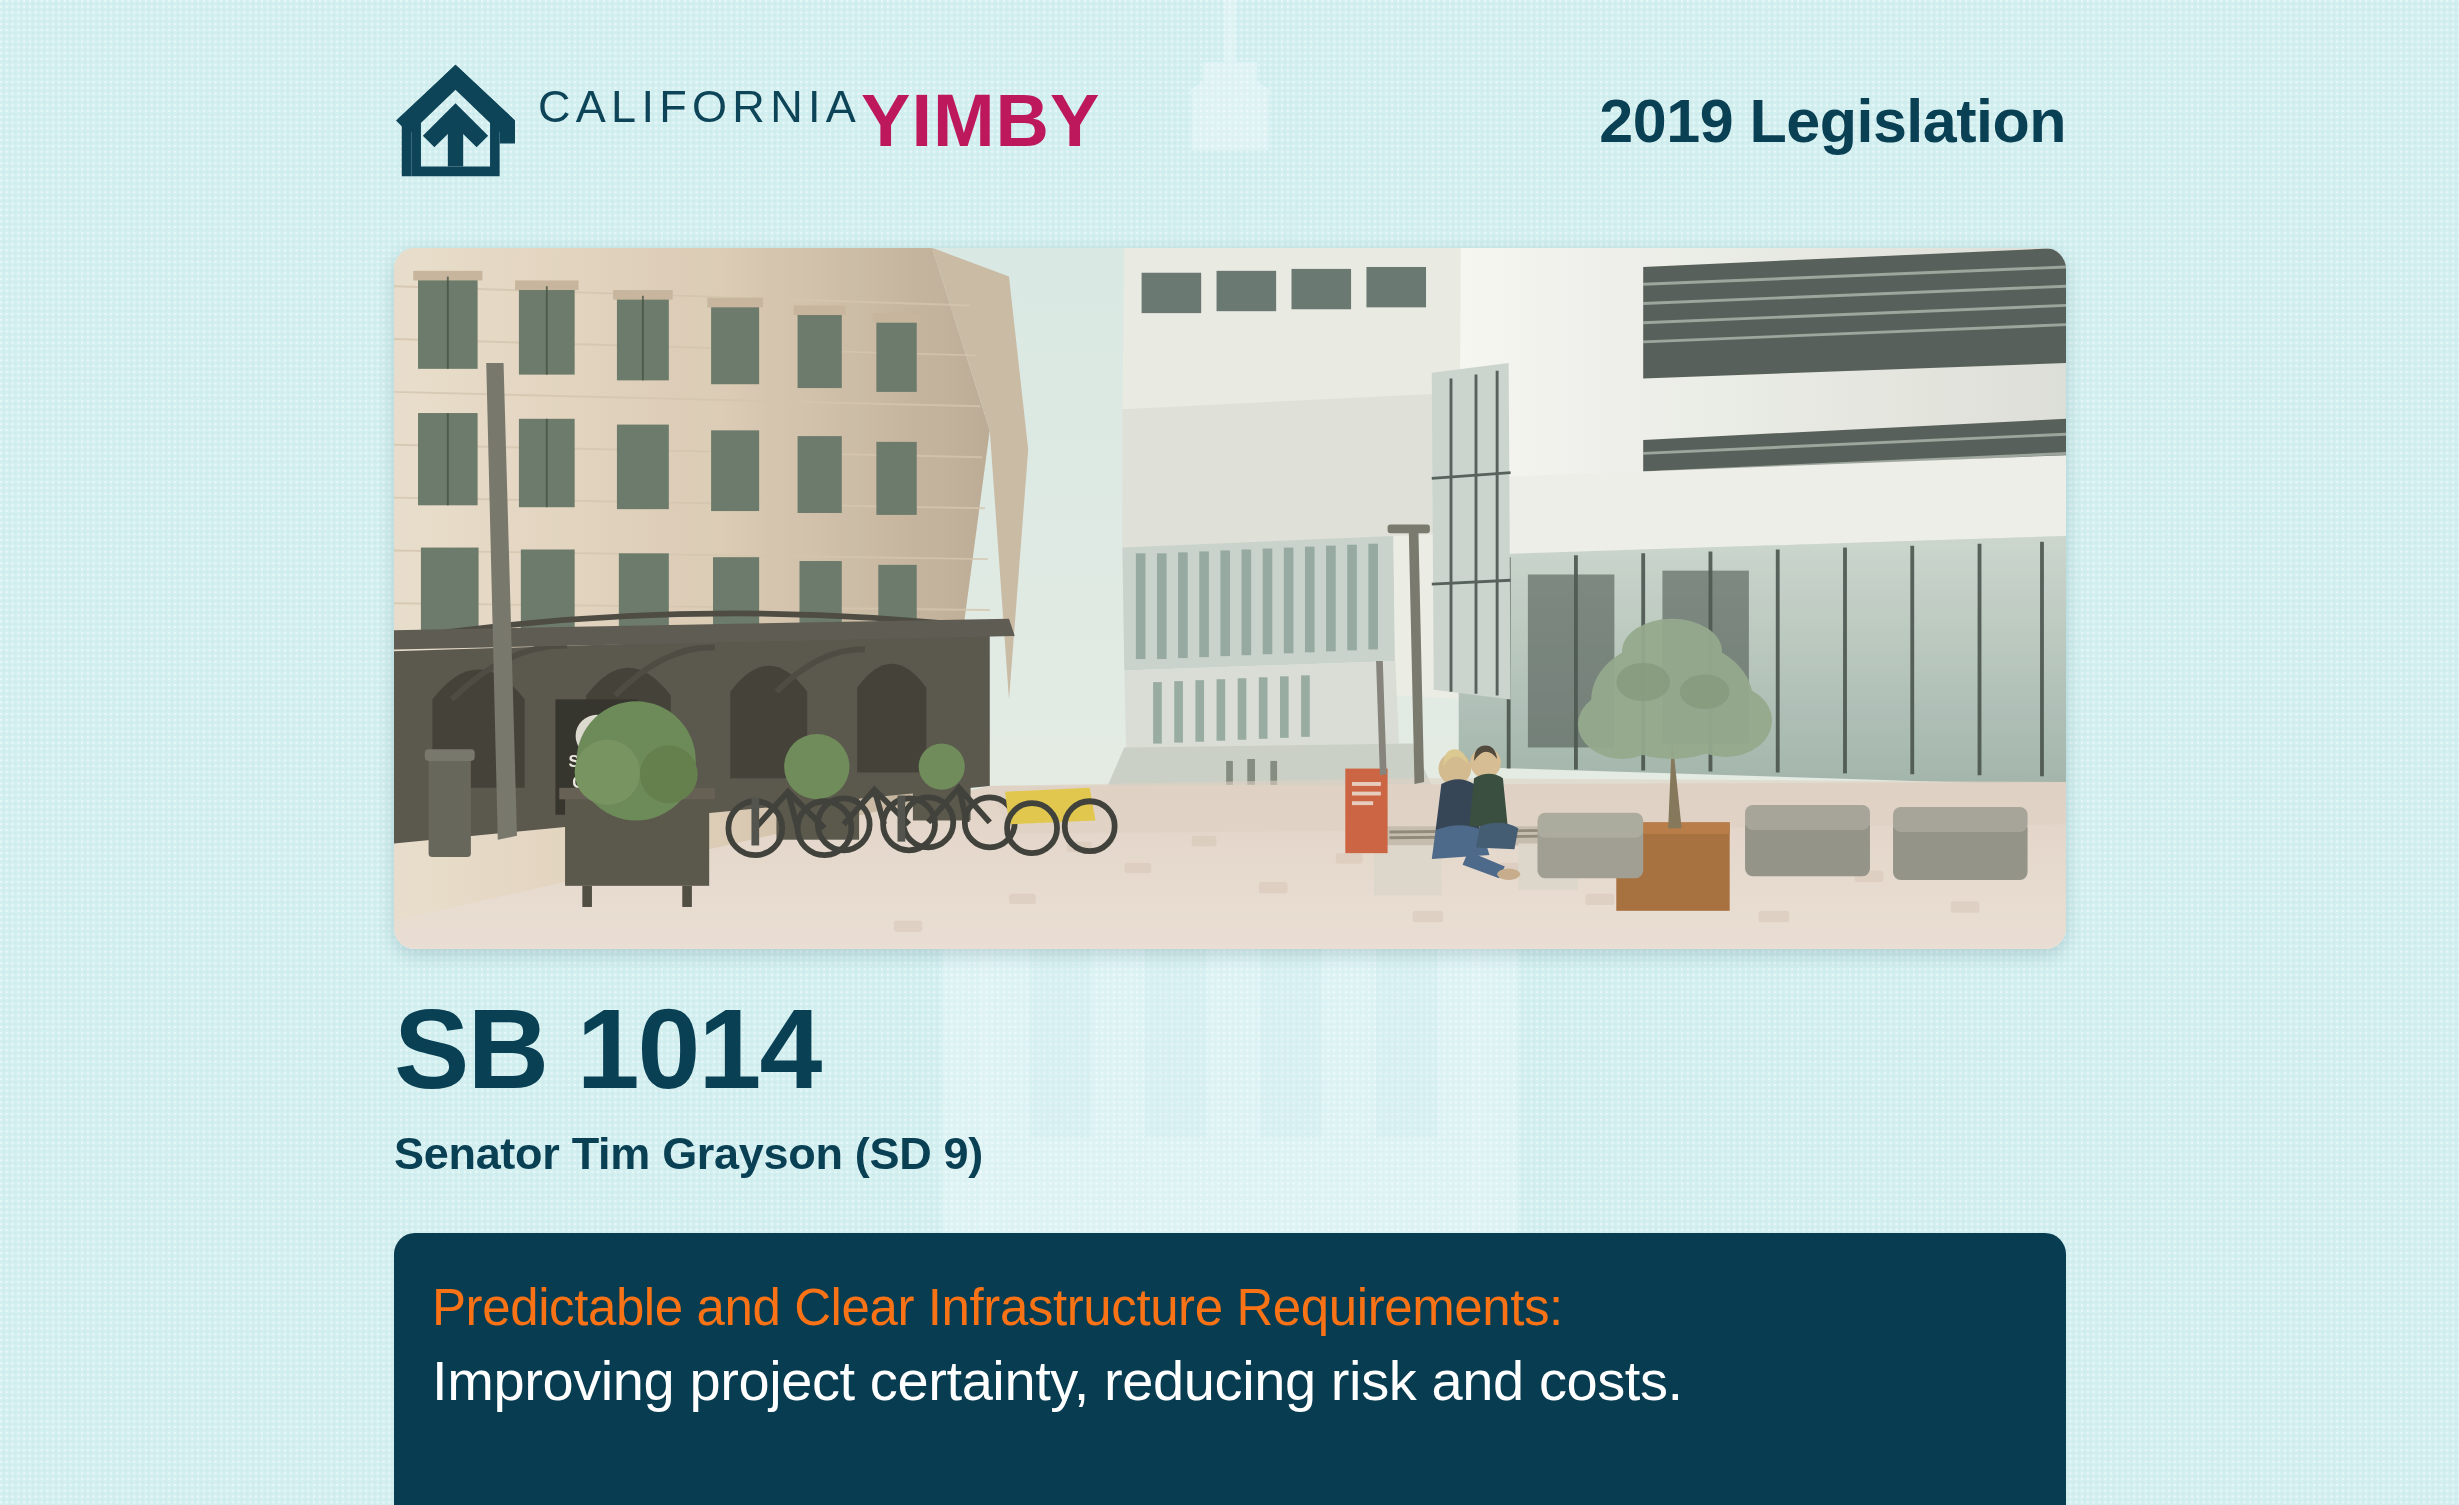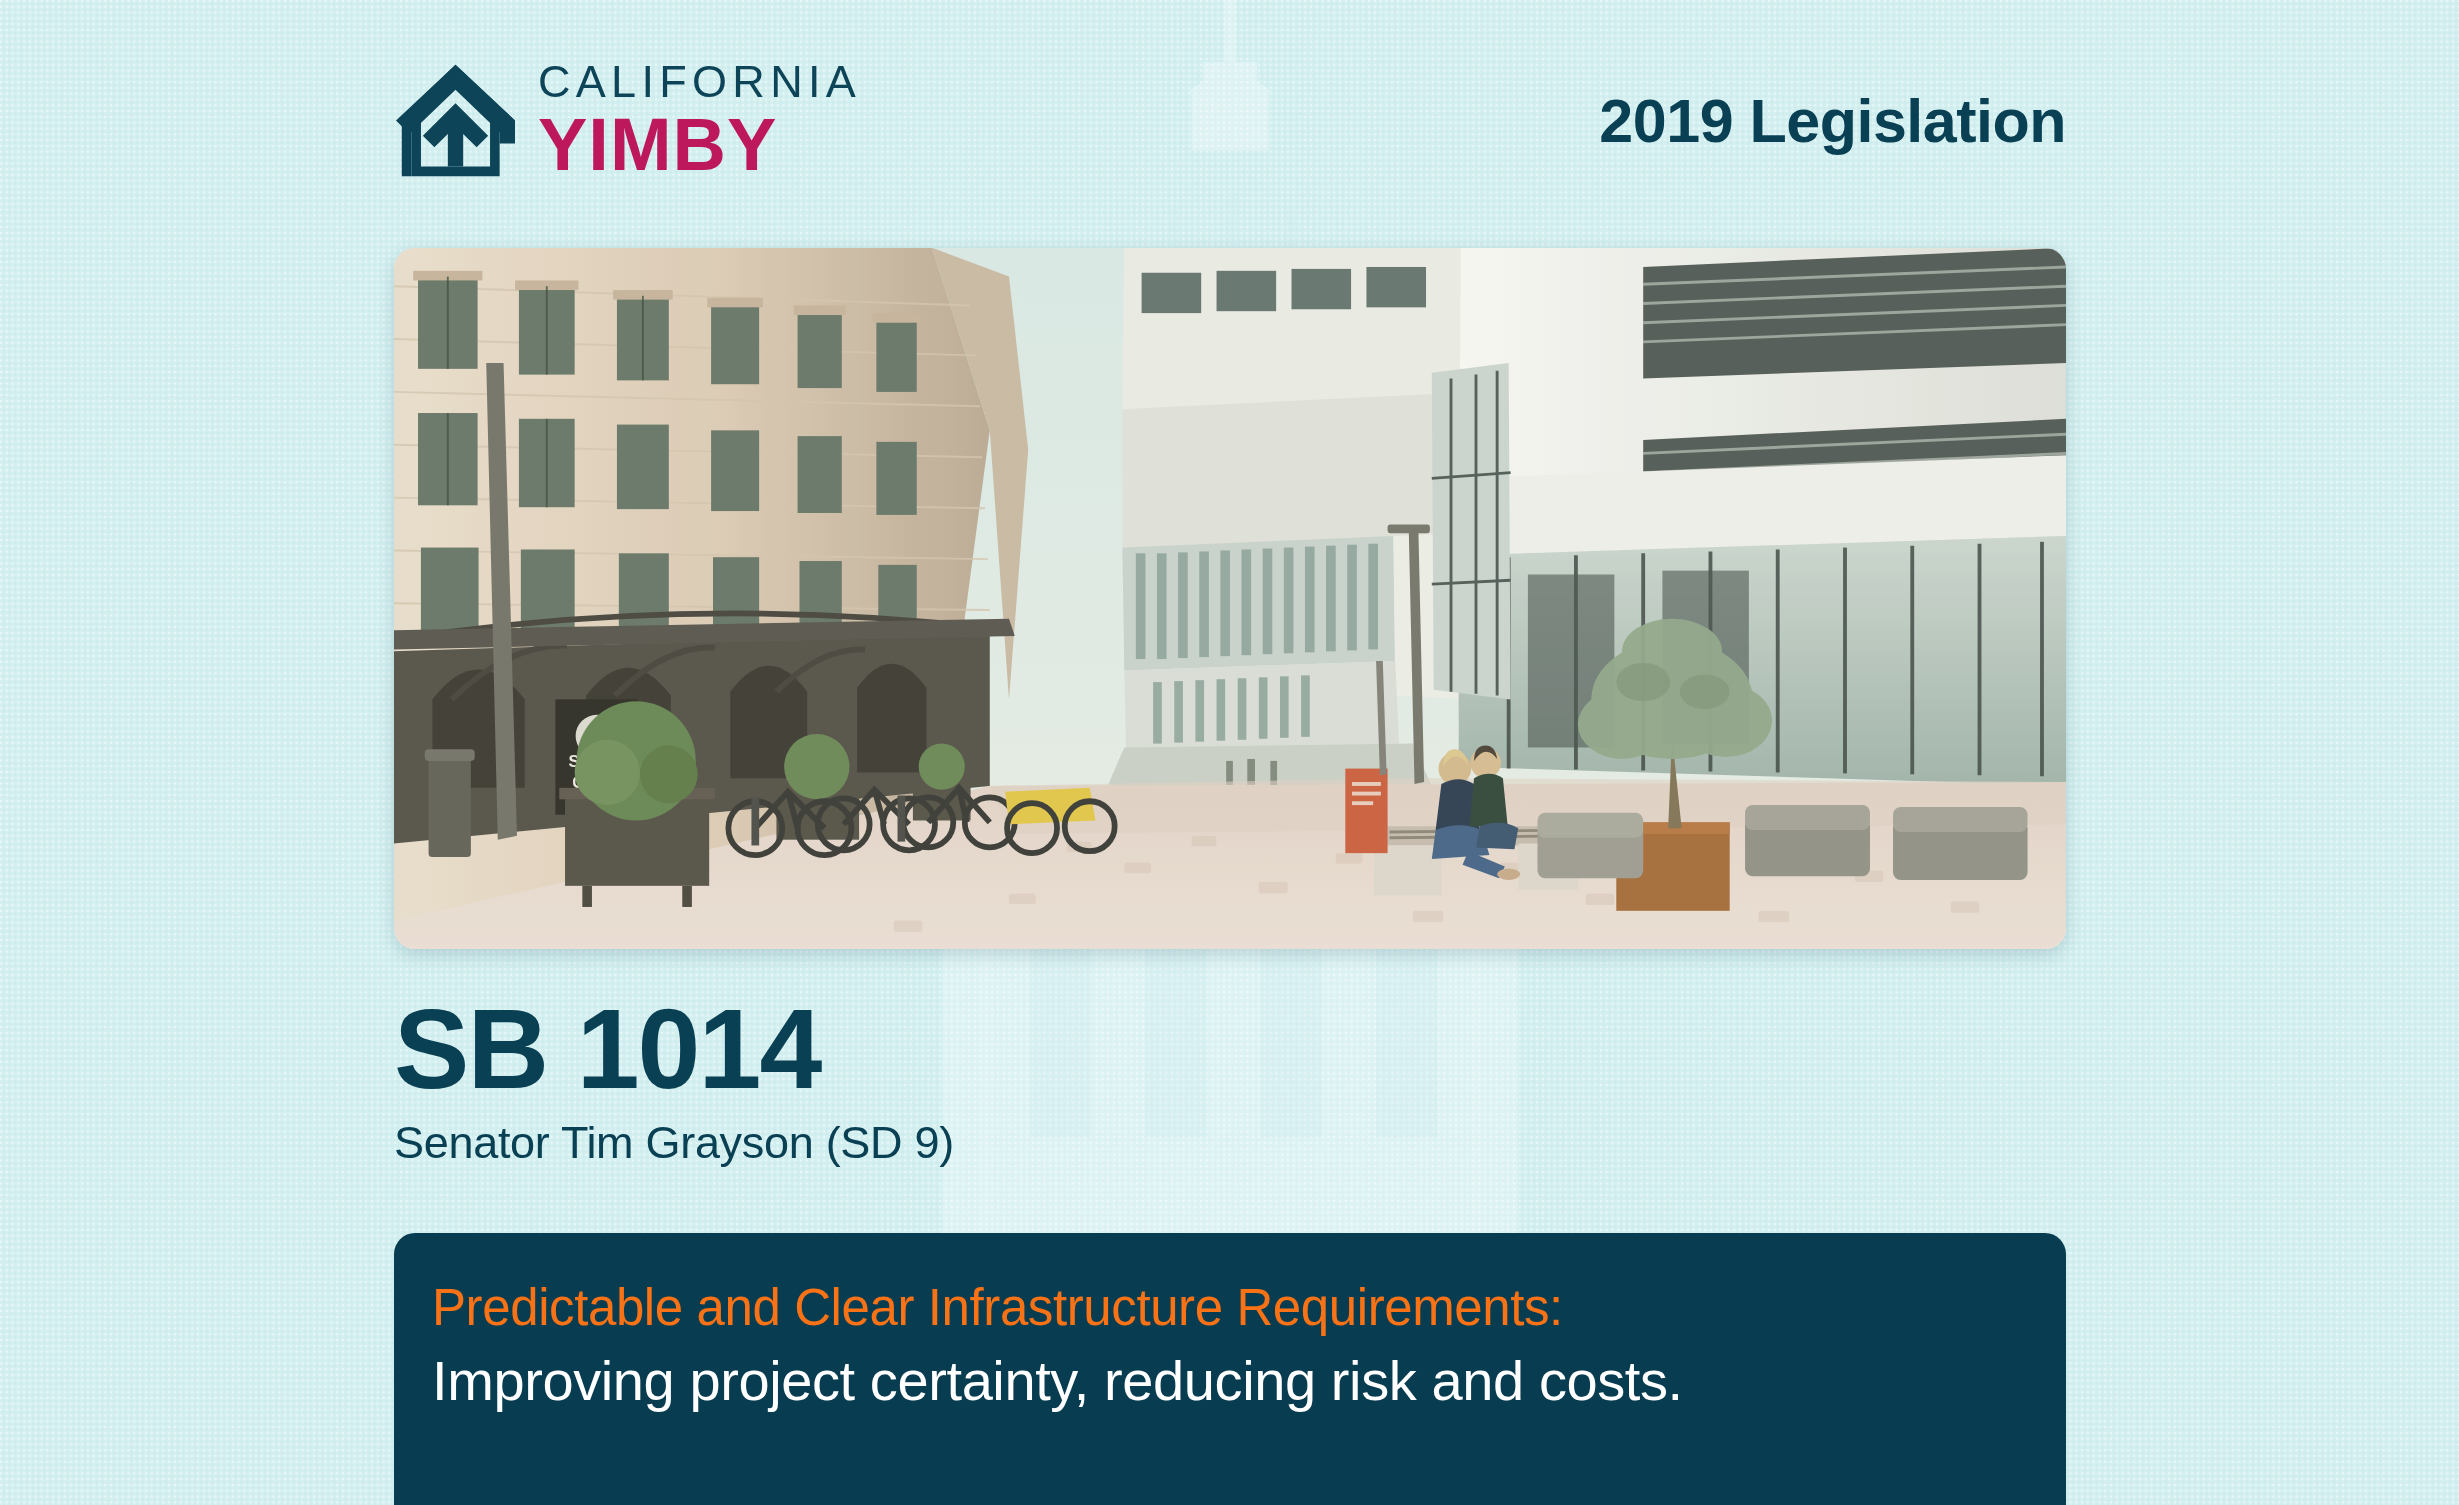--- a/index.html
+++ b/index.html
@@ -53,21 +53,21 @@
     display: flex;
     align-items: center;
     justify-content: space-between;
   }
 
   #logo-lockup { display: flex; align-items: center; gap: 21px; }
 
   #logo-mark { width: 123px; height: 119px; flex: none; }
   #logo-mark svg { width: 100%; height: 100%; display: block; }
 
-  #logo-wordmark { display: flex; flex-direction: column; line-height: 1; }
+  #logo-wordmark { display: flex; flex-direction: row; line-height: 1; }
   #logo-line-california {
     font-size: 45px;
     letter-spacing: 5.3px;
     color: #0d4458;
     font-weight: 400;
     margin-bottom: 3.8px;
   }
   #logo-line-yimby {
     font-size: 74px;
     font-weight: 700;
@@ -105,23 +105,23 @@
     width: 1672px;
   }
   #bill-number {
     font-size: 113px;
     font-weight: 700;
     color: #0a4054;
     letter-spacing: -1.9px;
     line-height: 1.05;
   }
   #bill-author {
-    margin-top: 8px;
+    margin-top: 19px;
     font-size: 45px;
-    font-weight: 400;
+    font-weight: 700;
     color: #0a4054;
     letter-spacing: -0.3px;
   }
 
   
   #summary-banner {
     position: absolute;
     left: 394px;
     top: 1233px;
     width: 1672px;

